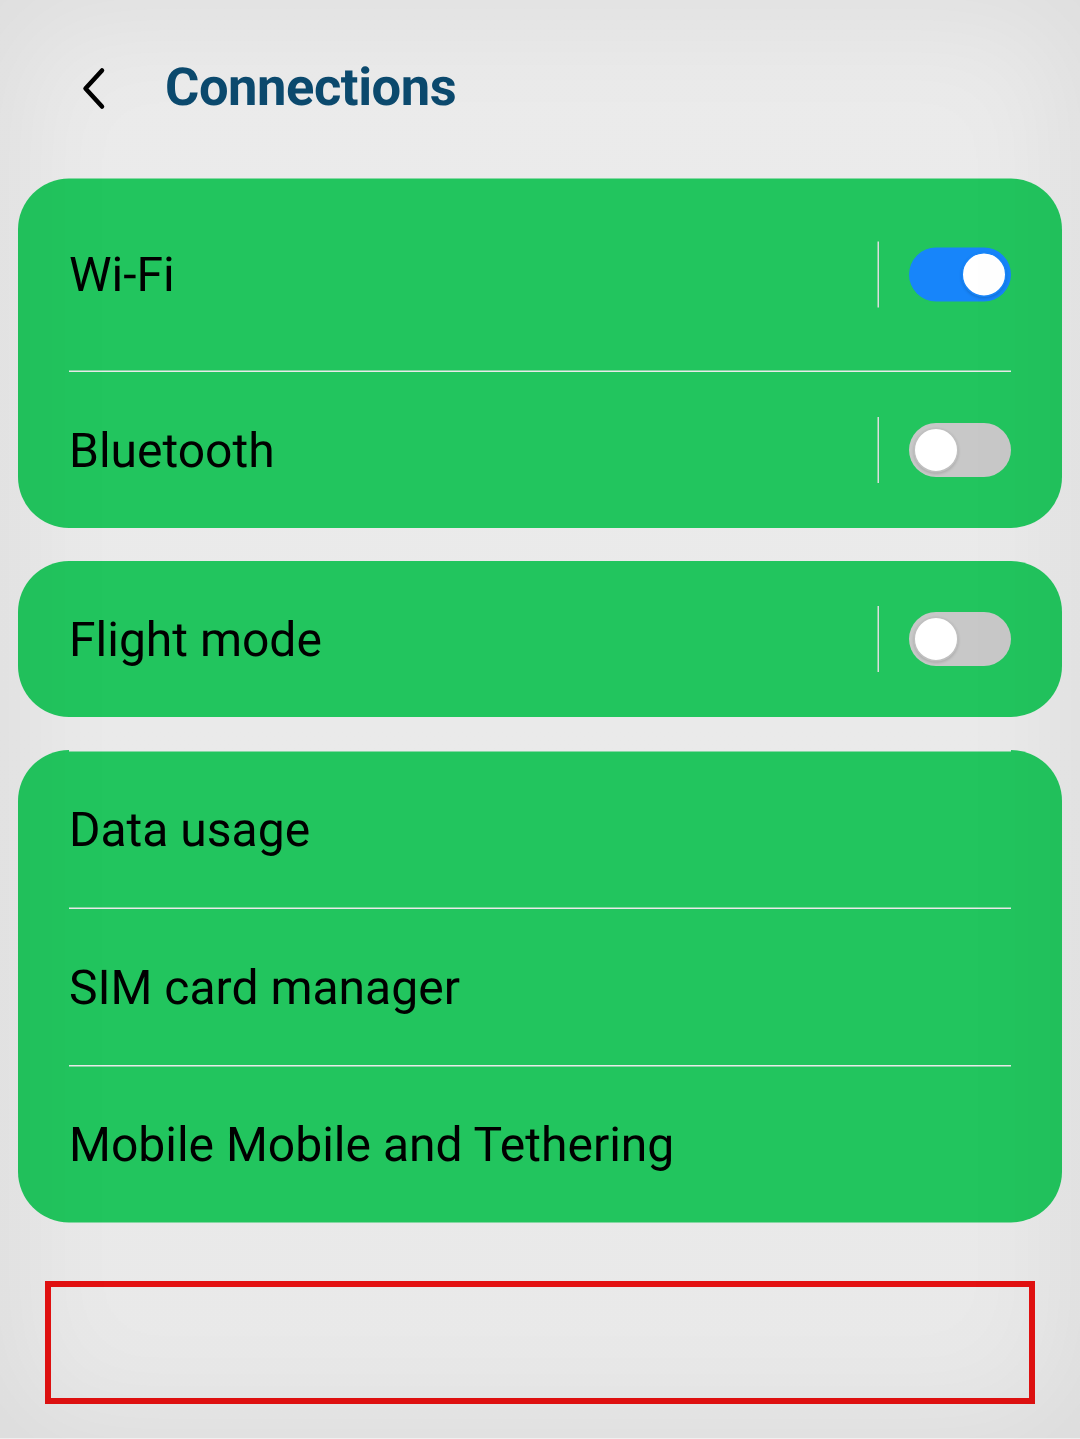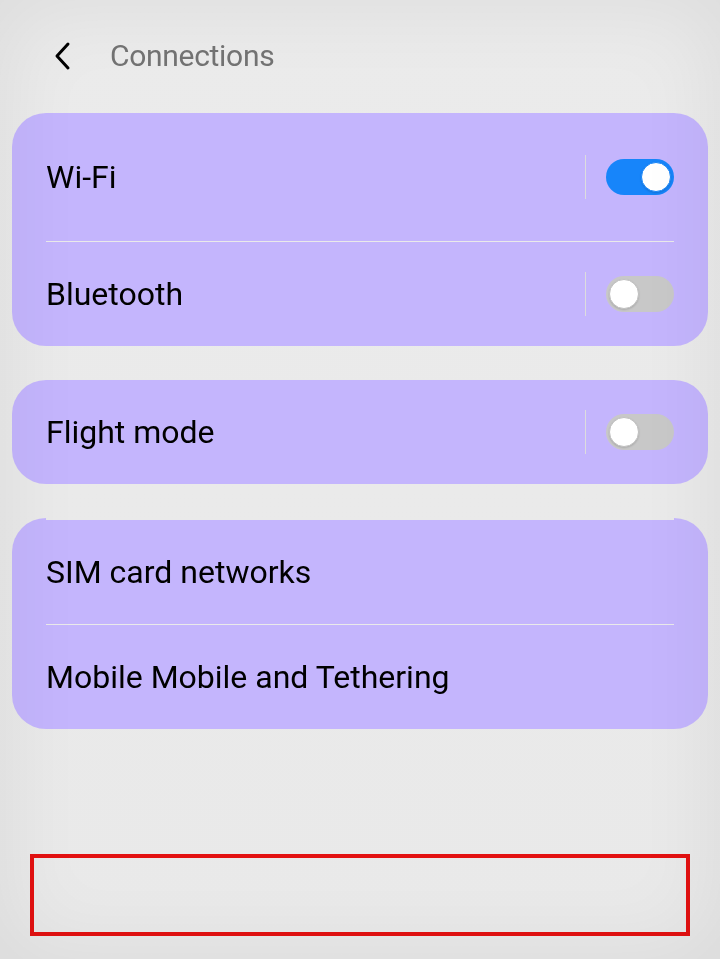--- a/index.html
+++ b/index.html
@@ -26,33 +26,33 @@
       margin-right: 34px;
       display: flex;
       align-items: center;
       justify-content: center;
     }
     .back-arrow svg {
       width: 18px;
       height: 30px;
     }
     .title {
-      font-size: 30px;
-      font-weight: 400;
-      color: #737373;
+      font-size: 35px;
+      font-weight: 700;
+      color: #0c4a6e;
       letter-spacing: -0.3px;
     }
     .card {
-      background: #c4b5fd;
+      background: #22c55e;
       border-radius: 34px;
       margin: 0 12px;
       overflow: hidden;
     }
     .card + .card {
-      margin-top: 34px;
+      margin-top: 22px;
     }
     .row {
       display: flex;
       align-items: center;
       justify-content: space-between;
       padding: 0 34px 0 34px;
       min-height: 128px;
       position: relative;
     }
     .row-short {
@@ -168,23 +168,26 @@
       <div class="vline"></div>
       <div class="toggle off">
         <div class="toggle-knob"></div>
       </div>
     </div>
   </div>
 </div>
 
 <div class="card">
   <div class="divider"></div>
+  <div class="row row-short">
+    <span class="label">Data usage</span>
+  </div>
   <div class="divider"></div>
   <div class="row row-short">
-    <span class="label">SIM card networks</span>
+    <span class="label">SIM card manager</span>
   </div>
   <div class="divider"></div>
   <div class="row row-short">
     <span class="label">Mobile Mobile and Tethering</span>
   </div>
 </div>
 
 <div class="highlight-box"></div>
 <div class="vignette"></div>
 

